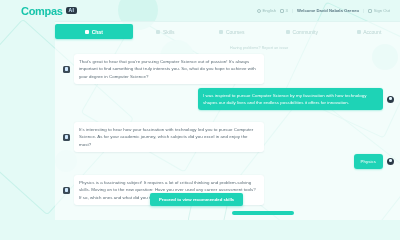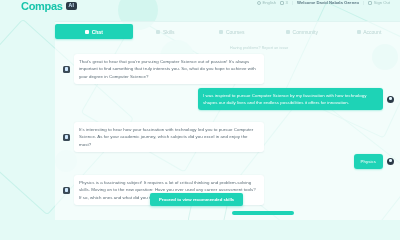--- a/index.html
+++ b/index.html
@@ -21,21 +21,21 @@
   .d4 { left: 300px; top: 20px; width: 110px; height: 100px; transform: rotate(25deg); }
   .deco-dot { position: absolute; border-radius: 50%; background: #d3f6ef; }
   .dot1 { left: 118px; top: -10px; width: 40px; height: 40px; }
   .dot2 { left: 160px; top: 40px; width: 34px; height: 34px; background:#d9f8f2;}
   .dot3 { left: 372px; top: 44px; width: 26px; height: 26px; }
   .dot4 { left: 55px; top: 150px; width: 22px; height: 22px; background:#ddf9f4;}
 
   
   .header {
     position: absolute; left: 0; top: 0; width: 400px; height: 21px;
-    display: flex; align-items: flex-start; z-index: 5;
+    display: flex; align-items: center; z-index: 5;
   }
   .logo-wrap { display: flex; align-items: center; gap: 3px; margin-left: 21px; }
   .logo-text {
     font-size: 11px; font-weight: 700; color: #17c4ab; letter-spacing: -0.3px;
   }
   .logo-badge {
     background: #2b3a47; color: #cfe9ff; font-size: 5px; font-weight: 700;
     padding: 1px 3px; border-radius: 2px; letter-spacing: 0.2px; line-height: 1.1;
   }
   .header-right {

